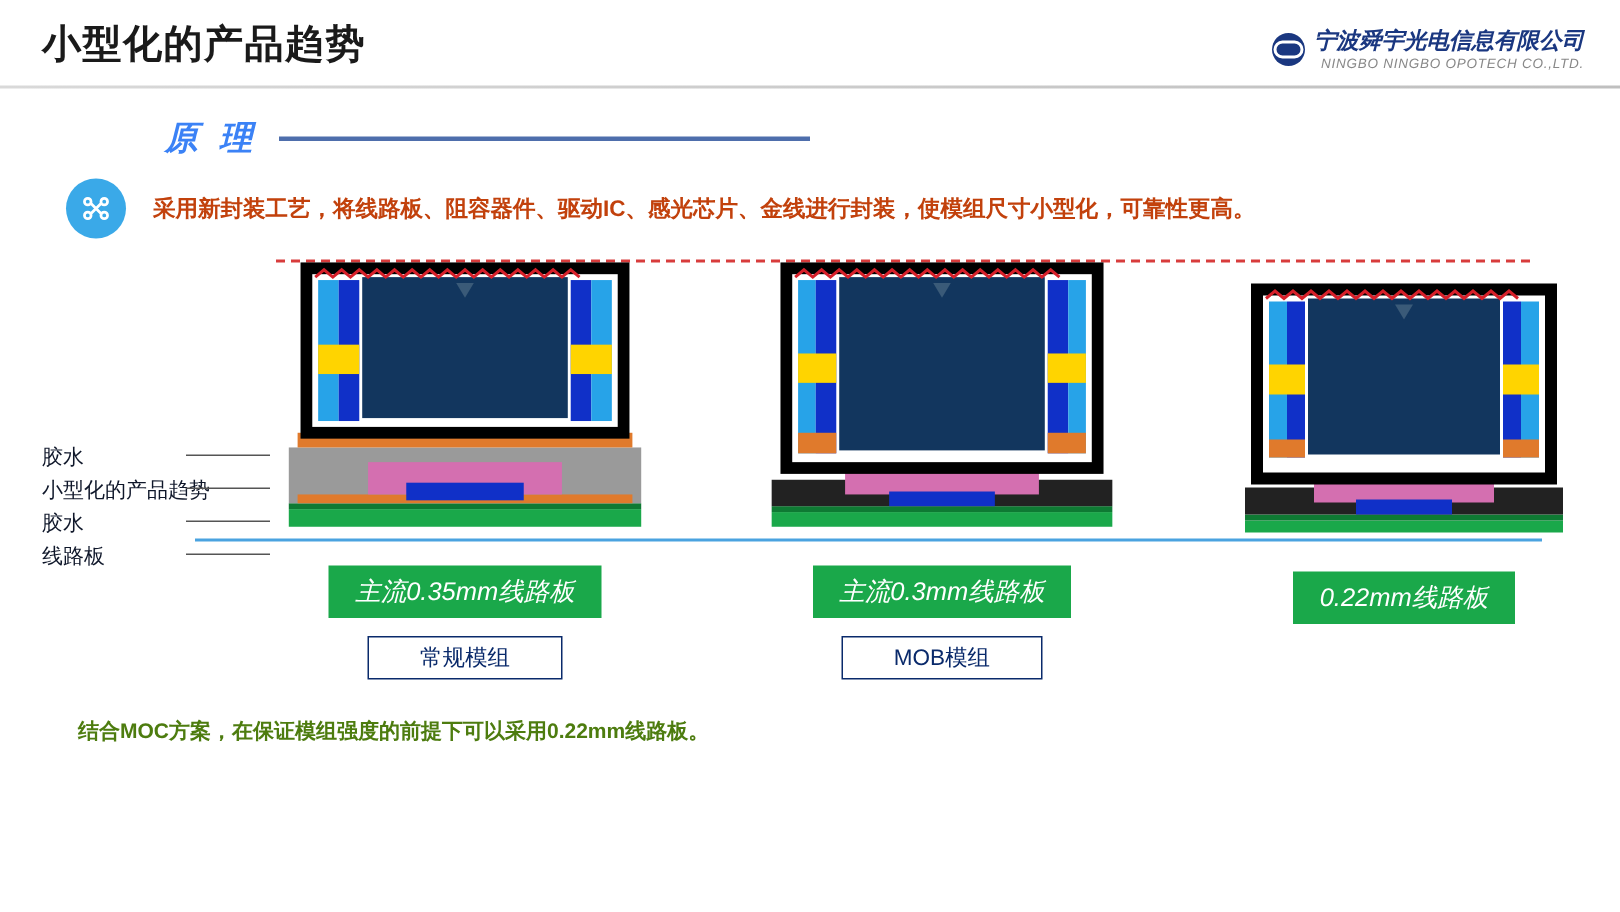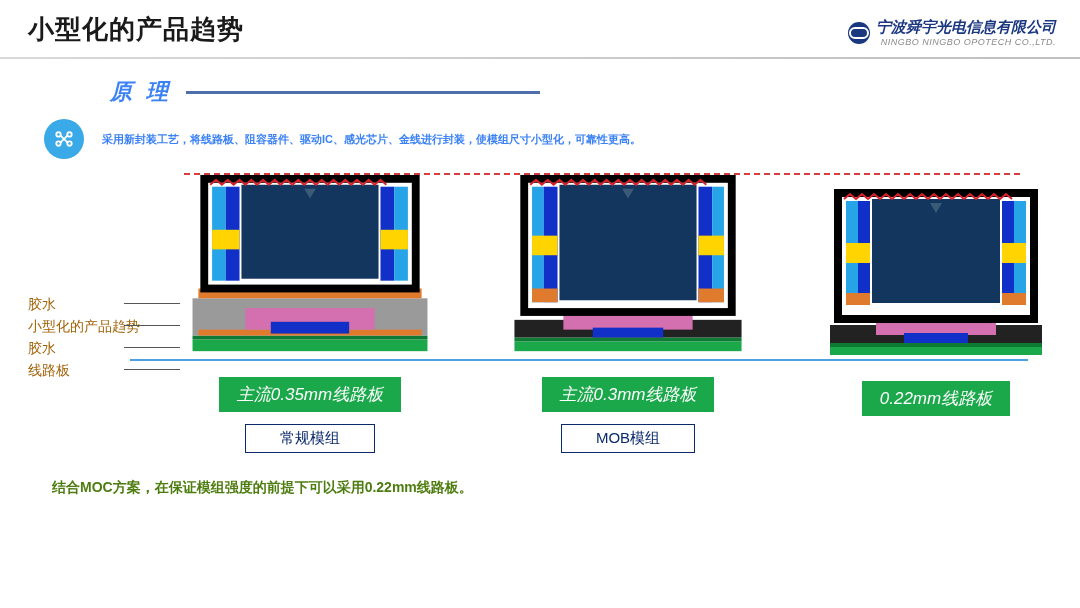--- a/index.html
+++ b/index.html
@@ -12,25 +12,25 @@
   .brand-row{display:flex;align-items:center;gap:6px}
   .brand-mark{width:22px;height:22px;border-radius:11px;background:#1a3780;position:relative;display:flex;align-items:center;justify-content:center}
   .brand-mark::before{content:"";position:absolute;width:16px;height:8px;border:2px solid #fff;border-radius:10px}
   .rule{height:2px;background:linear-gradient(90deg,#d9d9d9,#bfbfbf);margin:6px 0 18px}
   .sec-label{display:flex;align-items:center;gap:14px;padding:0 0 0 110px}
   .sec-label .txt{font-size:22px;font-weight:900;color:#3b82f6;font-style:italic;letter-spacing:4px}
   .sec-label .bar{flex:1;height:3px;background:#4e6eac;margin-right:540px}
   .desc-row{display:flex;align-items:center;gap:18px;margin:12px 0 14px 44px}
   .circle-ic{width:40px;height:40px;border-radius:20px;background:#3aa9e8;display:flex;align-items:center;justify-content:center}
   .circle-ic svg{width:22px;height:22px}
-  .desc{font-size:11px;font-weight:600;color:#3b82f6}
+  .desc{font-size:15px;font-weight:600;color:#c2410c}
   .figure{position:relative;margin:0 0 0 0;height:280px}
   .toprule{position:absolute;left:184px;right:60px;top:0;border-top:2px dashed #d83c3c}
   .baseline{position:absolute;left:130px;right:52px;top:186px;border-top:2px solid #4aa3e0}
-  .side-labels{position:absolute;left:28px;top:120px;font-size:14px;color:#a16207;line-height:22px}
+  .side-labels{position:absolute;left:28px;top:120px;font-size:14px;color:#0f172a;line-height:22px}
   .side-labels div{white-space:nowrap}
   .lead{position:absolute;left:124px;height:1px;background:#555}
   .mods{position:absolute;left:180px;right:40px;top:0;bottom:0;display:flex;gap:58px}
   .mod{display:flex;flex-direction:column;align-items:center}
   .green-band{background:#1aa84a;color:#fff;font-weight:400;font-size:17px;padding:6px 18px;margin-top:18px;font-style:italic;white-space:nowrap}
   .tag{border:1.5px solid #0a2a6b;color:#0a2a6b;font-size:15px;padding:4px 34px;margin-top:12px;white-space:nowrap}
   .conclude{font-size:14px;font-weight:900;color:#4d7c0f;margin:26px 0 0 52px}
   
   .svgbox{width:260px;height:190px}
   .svgbox.small{width:240px}

